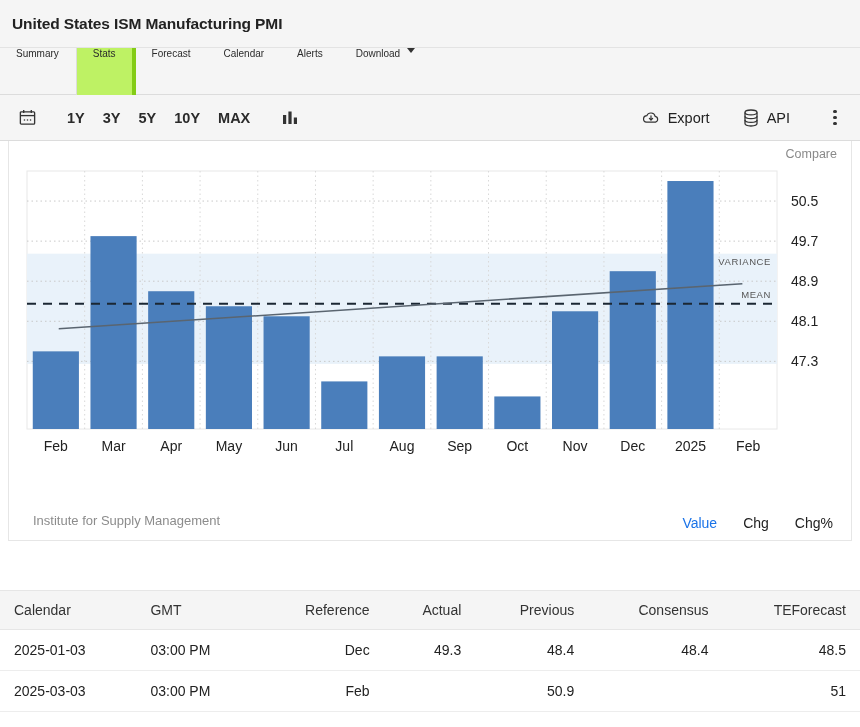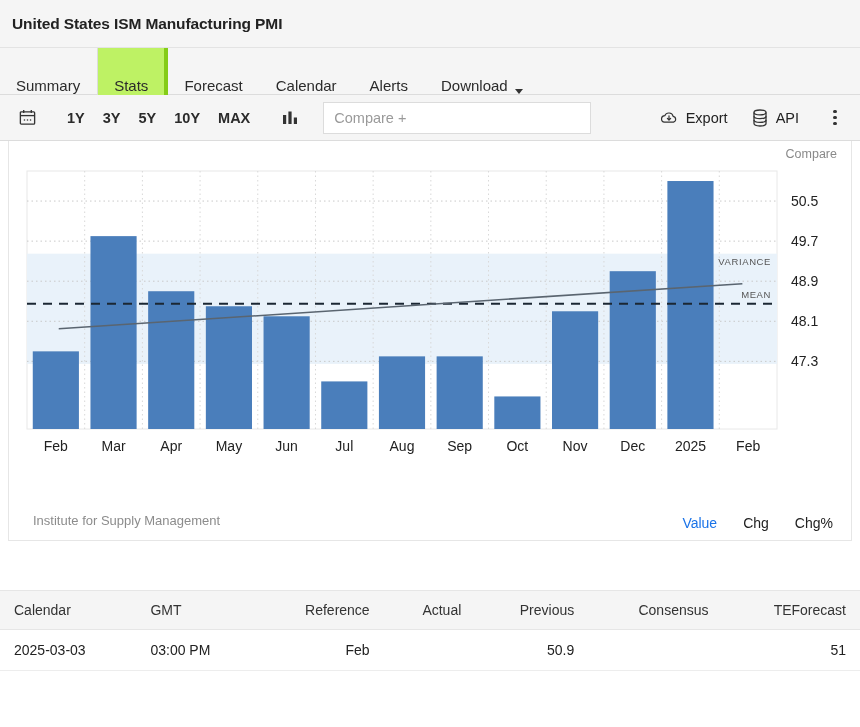--- a/index.html
+++ b/index.html
@@ -24,23 +24,23 @@
 
   
   .tabbar {
     height:47px;
     background:#f5f5f5;
     border-bottom:1px solid #dcdcdc;
     display:flex; align-items:stretch;
     padding-left:0px;
   }
   .tab {
-    display:flex; align-items:flex-end;
+    display:flex; align-items:flex-start;
     padding:0 16px;
-    font-size:15px;
+    font-size:10px;
     color:#2b2b2b;
     background:transparent;
     border-right:1px solid transparent;
     cursor:pointer;
     position:relative;
   }
   .tab.active {
     background:#bef264;
     border-left:1px solid #dcdcdc;
     border-right:4px solid #84cc16;
@@ -82,21 +82,21 @@
     width:268px; height:32px;
     background:#ffffff;
     border:1px solid #dcdcdc;
     font-size:14.5px;
     color:#9a9a9a;
     padding:0 10px;
     font-family:"Liberation Sans", sans-serif;
     outline:none;
   }
   .compare-input::placeholder { color:#9a9a9a; }
-  .tb-right { display:flex; align-items:center; margin-left:auto; gap:3px; }
+  .tb-right { display:flex; align-items:center; margin-left:auto; gap:12px; }
   .tb-action {
     display:flex; align-items:center; gap:7px;
     font-size:14.5px; color:#222;
     padding:4px 10px; cursor:pointer;
   }
   .kebab {
     width:26px;height:28px;display:flex;flex-direction:column;
     align-items:center;justify-content:center;gap:3px;cursor:pointer;
     margin-left:10px;
   }
@@ -195,21 +195,20 @@
   </div>
 
   <div class="charttype-btn">
     <svg width="18" height="18" viewBox="0 0 18 18">
       <rect x="2" y="6" width="3.2" height="9" fill="#333"></rect>
       <rect x="7.4" y="2.5" width="3.2" height="12.5" fill="#333"></rect>
       <rect x="12.8" y="8.5" width="3.2" height="6.5" fill="#333"></rect>
     </svg>
   </div>
 
-  <input class="compare-input" type="text" placeholder="Compare +" style="">
 
   <div class="tb-right">
     <div class="tb-action">
       <svg width="20" height="20" viewBox="0 0 22 22" fill="none" stroke="#333" stroke-width="1.3">
         <path d="M6 15.6a3.6 3.6 0 0 1 .35-7.18A4.9 4.9 0 0 1 15.6 9.2a3.3 3.3 0 0 1 .4 6.4z"></path>
         <path d="M11 8.6v4.6M9.2 11.4L11 13.3l1.8-1.9" stroke-linecap="round"></path>
       </svg>
       <span>Export</span>
     </div>
     <div class="tb-action">
@@ -307,20 +306,29 @@
         <th class="c0">GMT</th>
         <th>Reference</th>
         <th>Actual</th>
         <th>Previous</th>
         <th>Consensus</th>
         <th>TEForecast</th>
       </tr>
     </thead>
     <tbody>
       <tr>
+        <td class="c0">2025-01-03</td>
+        <td class="c0">03:00 PM</td>
+        <td>Dec</td>
+        <td>49.3</td>
+        <td>48.4</td>
+        <td>48.4</td>
+        <td>48.5</td>
+      </tr>
+      <tr>
         <td class="c0">2025-03-03</td>
         <td class="c0">03:00 PM</td>
         <td>Feb</td>
         <td></td>
         <td>50.9</td>
         <td></td>
         <td>51</td>
       </tr>
     </tbody>
   </table>

